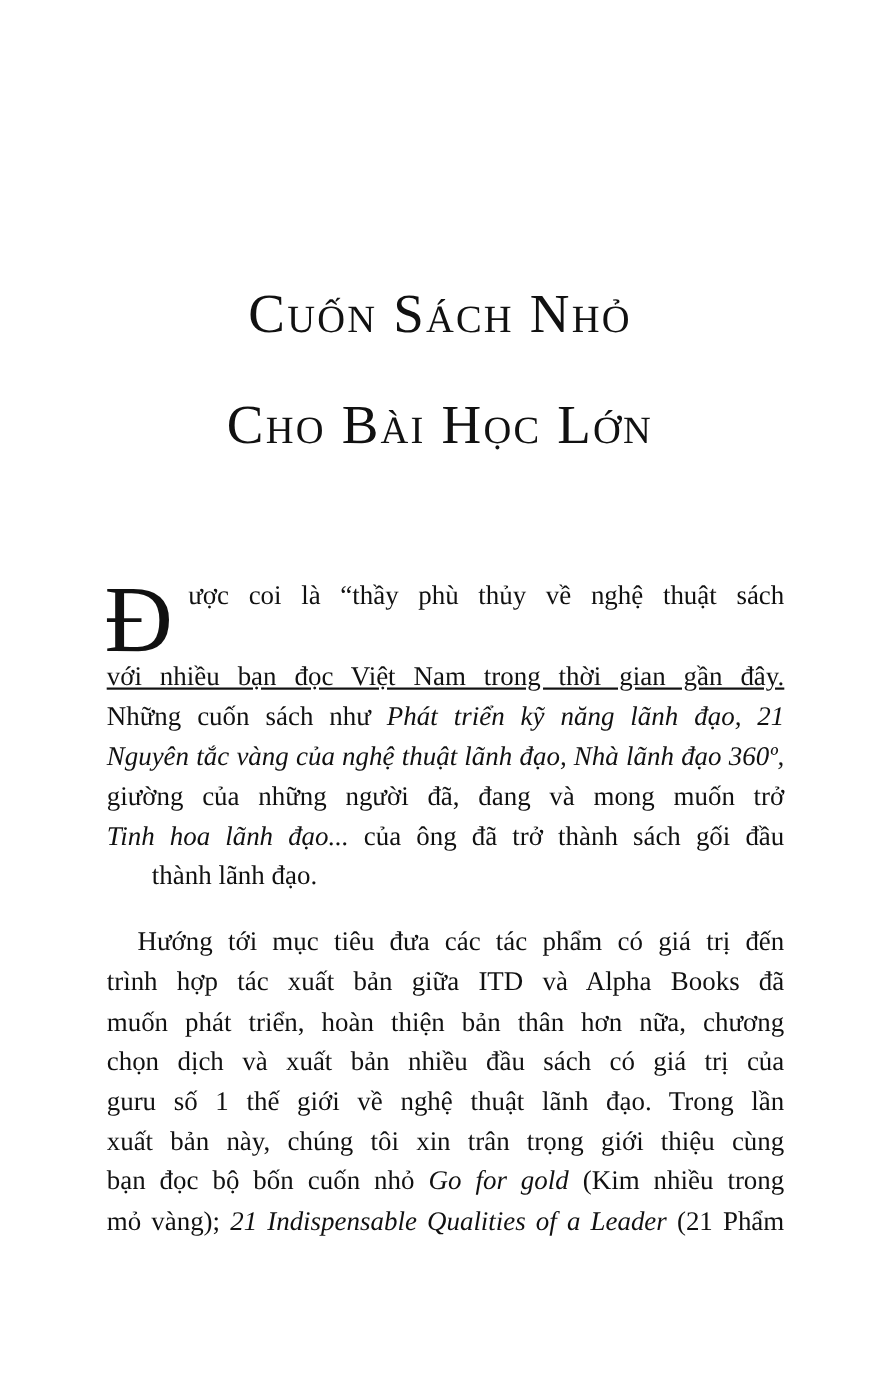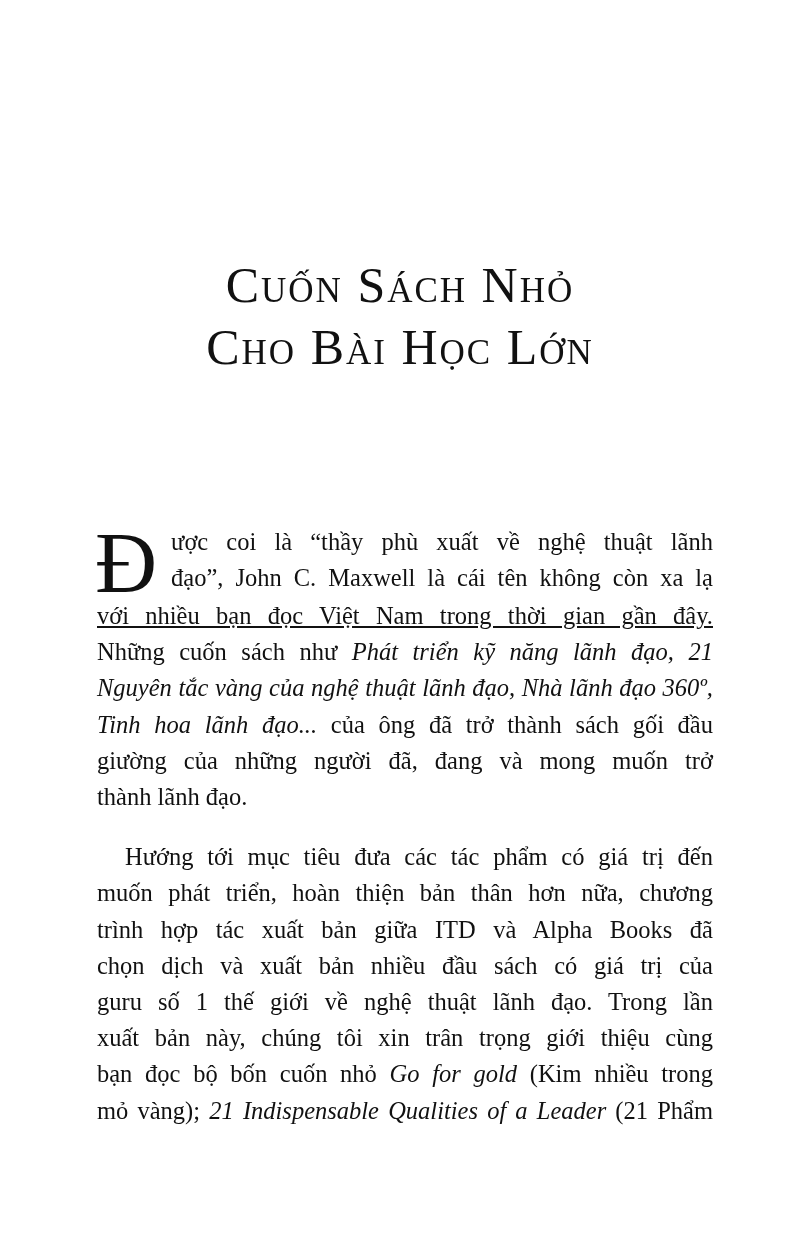--- a/index.html
+++ b/index.html
@@ -12,60 +12,59 @@
       margin: 0;
     }
     .title .line { display: block; }
     .body {
       position: absolute; left: 97px; top: 524px; width: 616px;
       font-family: "Liberation Serif", "DejaVu Serif", serif; font-size: 24.5px; line-height: 36.2px;
       color: #111; text-align: justify;
     }
     .para { margin: 0; }
     .line { display: block; text-align: justify; text-align-last: justify; white-space: nowrap; }
-    .line.last { text-align-last: left; }
+    .line.last { text-align-last: left; margin-left: 41px; }
     .indent { padding-left: 28px; margin-top: 20px; }
     .dropcap-wrap { position: relative; }
     .dropcap {
       float: left; font-family: "Liberation Serif", "DejaVu Serif", serif; font-size: 86px; line-height: 70px;
       height: 70px; margin: 4px 14px 0 -2px; color: #111;
     }
     .gap { height: 4px; }
     em { font-style: italic; }
   </style>
 </head>
 <body>
 
 <div class="page">
 
   <h1 class="title">
     <span class="line" style="text-align:center;text-align-last:center;">Cuốn Sách Nhỏ</span>
-    <span class="line" style="text-align:center;text-align-last:center;">Cho Bài Học Lớn</span>
+    <span class="line" style="text-align:center;text-align-last:center;margin-top:39px;">Cho Bài Học Lớn</span>
   </h1>
 
   <div class="body">
 
     <div class="para dropcap-wrap">
       <span class="dropcap">Đ</span>
-      <span class="line">ược coi là “thầy phù xuất về nghệ thuật lãnh</span>
-      <span class="line">đạo”, John C. Maxwell là cái tên không còn xa lạ</span>
+      <span class="line">ược coi là “thầy phù thủy về nghệ thuật sách</span>
       <span class="line" style="clear:both;text-decoration:underline;">với nhiều bạn đọc Việt Nam trong thời gian gần đây.</span>
       <span class="line"><span>Những cuốn sách như </span><em>Phát triển kỹ năng lãnh đạo, 21</em></span>
       <span class="line"><em>Nguyên tắc vàng của nghệ thuật lãnh đạo, Nhà lãnh đạo 360º,</em></span>
+      <span class="line">giường của những người đã, đang và mong muốn trở</span>
       <span class="line"><em>Tinh hoa lãnh đạo...</em><span> của ông đã trở thành sách gối đầu</span></span>
-      <span class="line">giường của những người đã, đang và mong muốn trở</span>
       <span class="line last">thành lãnh đạo.</span>
     </div>
 
     <div class="gap"></div>
 
     <div class="para">
       <span class="line indent">Hướng tới mục tiêu đưa các tác phẩm có giá trị đến</span>
+      <span class="line">trình hợp tác xuất bản giữa ITD và Alpha Books đã</span>
       <span class="line">muốn phát triển, hoàn thiện bản thân hơn nữa, chương</span>
-      <span class="line">trình hợp tác xuất bản giữa ITD và Alpha Books đã</span>
       <span class="line">chọn dịch và xuất bản nhiều đầu sách có giá trị của</span>
       <span class="line">guru số 1 thế giới về nghệ thuật lãnh đạo. Trong lần</span>
       <span class="line">xuất bản này, chúng tôi xin trân trọng giới thiệu cùng</span>
       <span class="line"><span>bạn đọc bộ bốn cuốn nhỏ </span><em>Go for gold</em><span> (Kim nhiều trong</span></span>
       <span class="line"><span>mỏ vàng); </span><em>21 Indispensable Qualities of a Leader</em><span> (21 Phẩm</span></span>
     </div>
 
   </div>
 </div>
 

